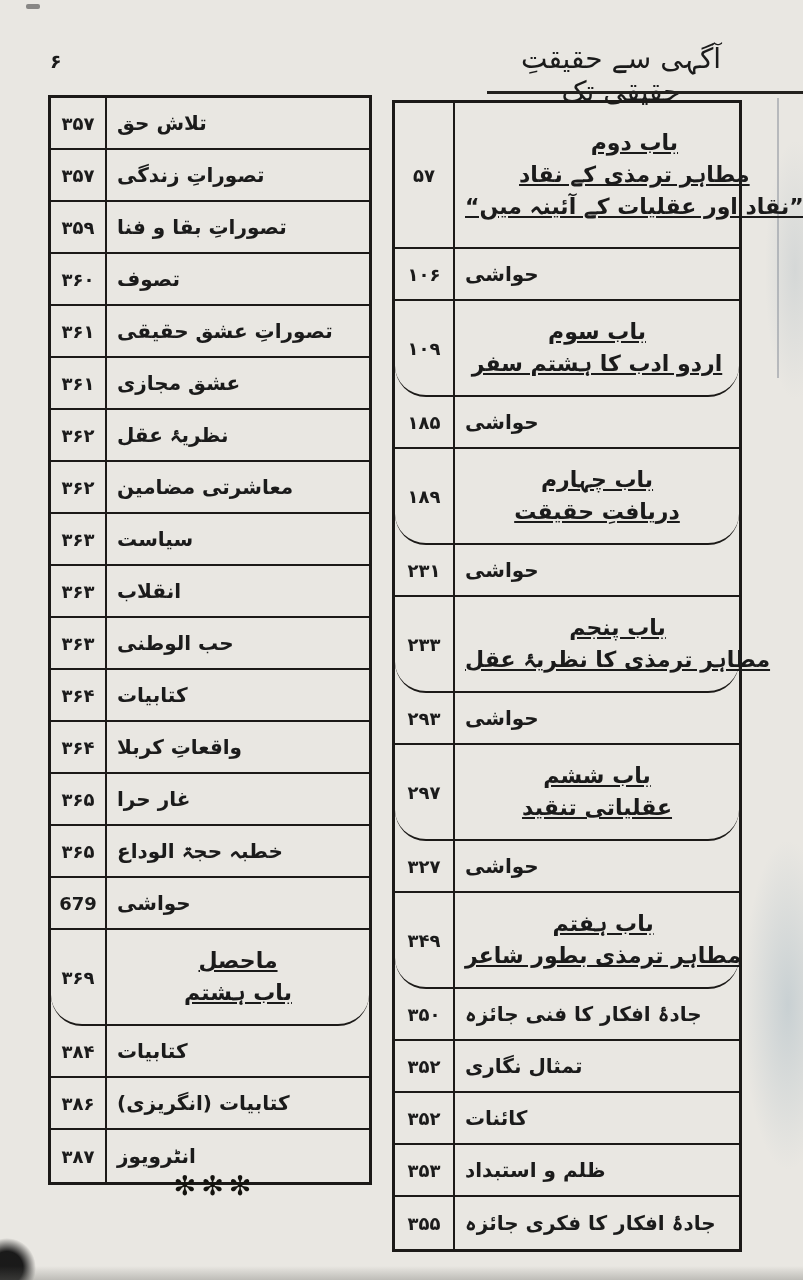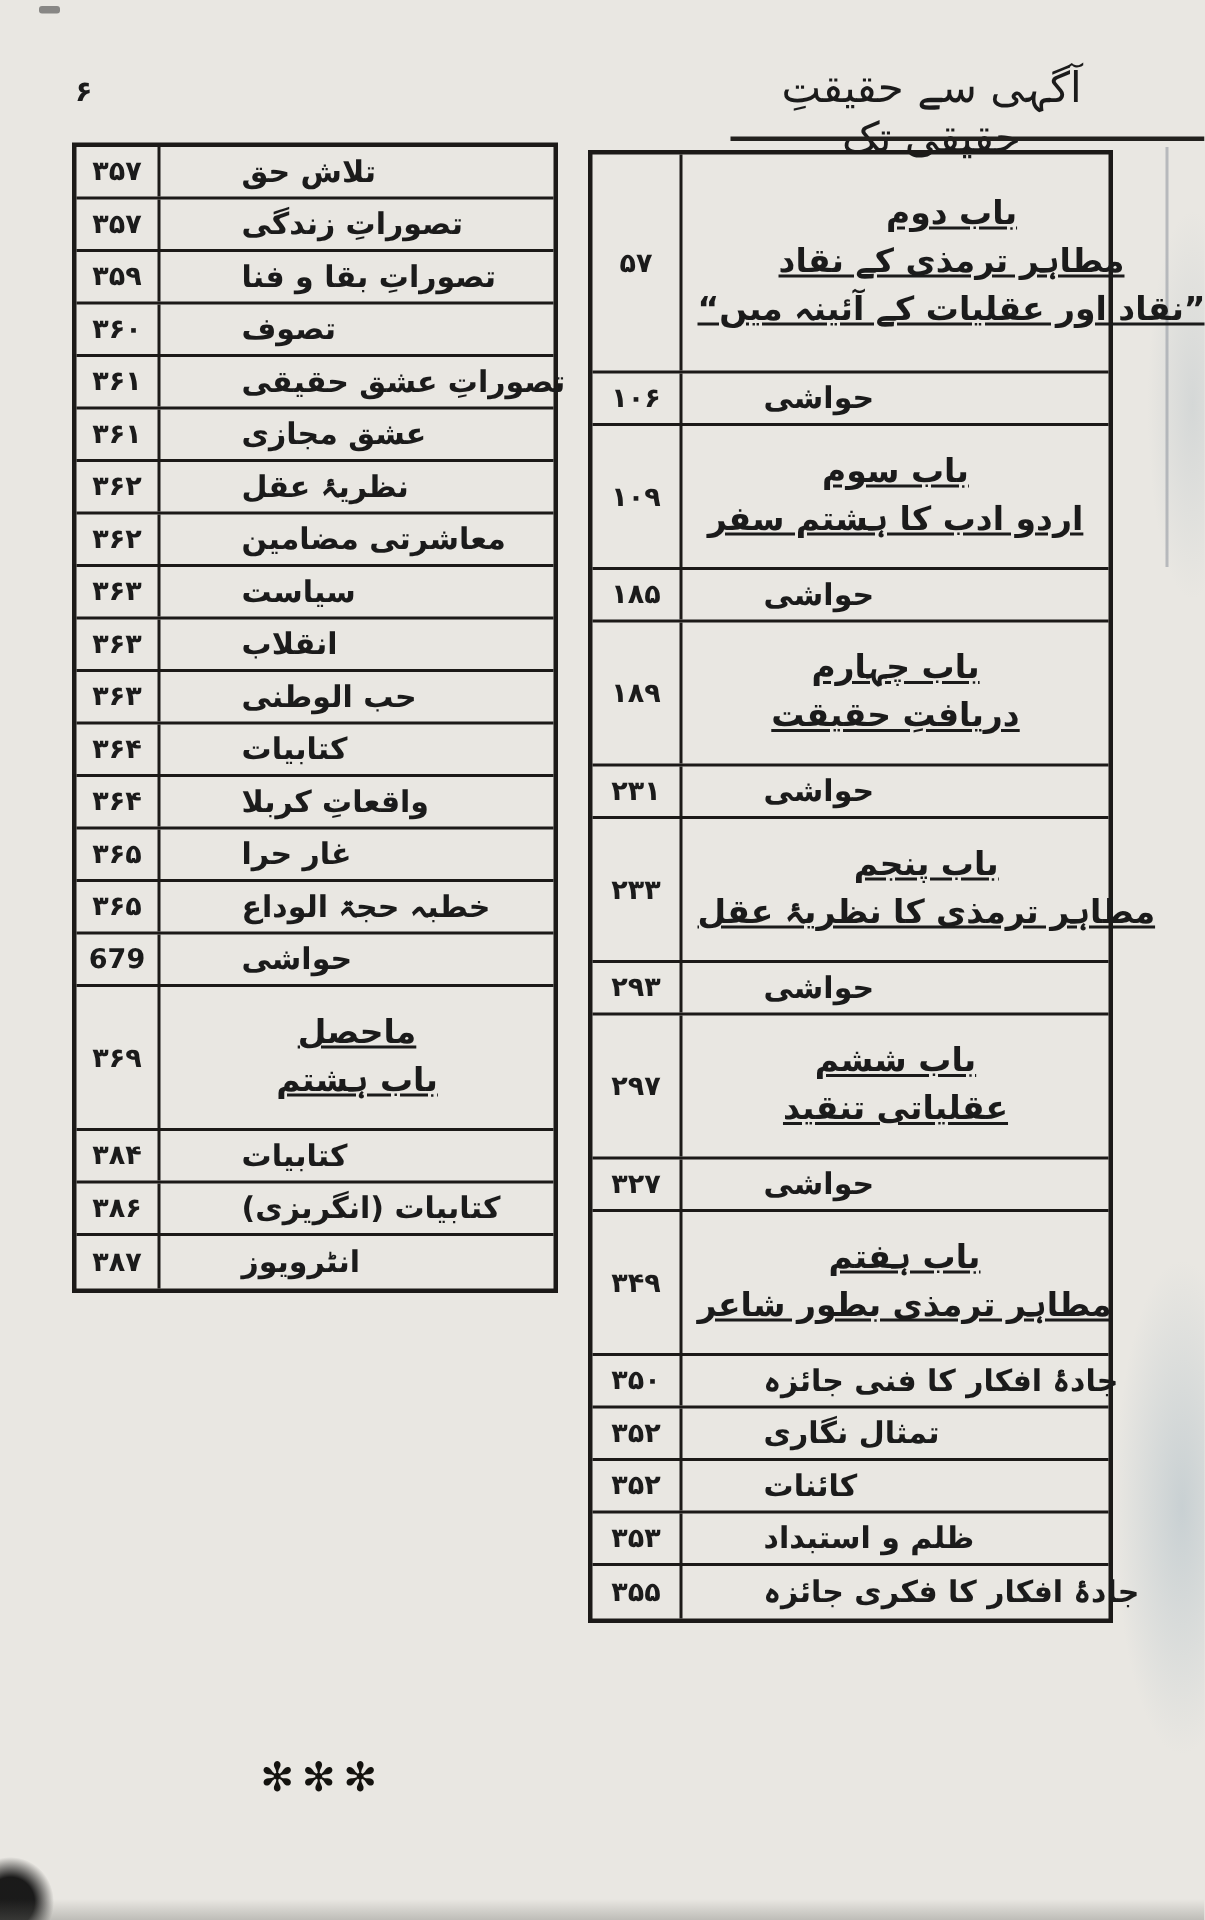--- a/index.html
+++ b/index.html
@@ -15,22 +15,22 @@
     position:absolute;left:492px;top:42px;width:258px;
     text-align:center;font-size:28px;font-weight:400;letter-spacing:0.5px;
   }
   .head-rule{position:absolute;left:487px;right:0;top:91px;height:3px;background:#23211e;}
   
   .toc{position:absolute;border:3px solid #1c1a18;background:transparent;box-sizing:border-box;}
   .toc-right{left:392px;top:100px;width:350px;}
   .toc-left{left:48px;top:95px;width:324px;}
   .trow{display:flex;flex-direction:row;box-sizing:border-box;border-bottom:2.5px solid #1c1a18;}
   .trow:last-child{border-bottom:none;}
-  .trow.h1{height:35px;gap:44px;}
-  .trow.h2{height:96px;}
+  .trow.h1{height:52px;}
+  .trow.h2{height:96px;border-radius:31px;}
   .trow.h3{height:146px;}
   .num{
     width:60px;flex:0 0 auto;box-sizing:border-box;
     border-right:2.5px solid #1c1a18;
     display:flex;align-items:center;justify-content:center;
     font-size:18px;font-weight:700;direction:rtl;
   }
   .toc-left .num{width:56px;}
   .ttl{
     flex:1 1 auto;display:flex;flex-direction:column;justify-content:center;

